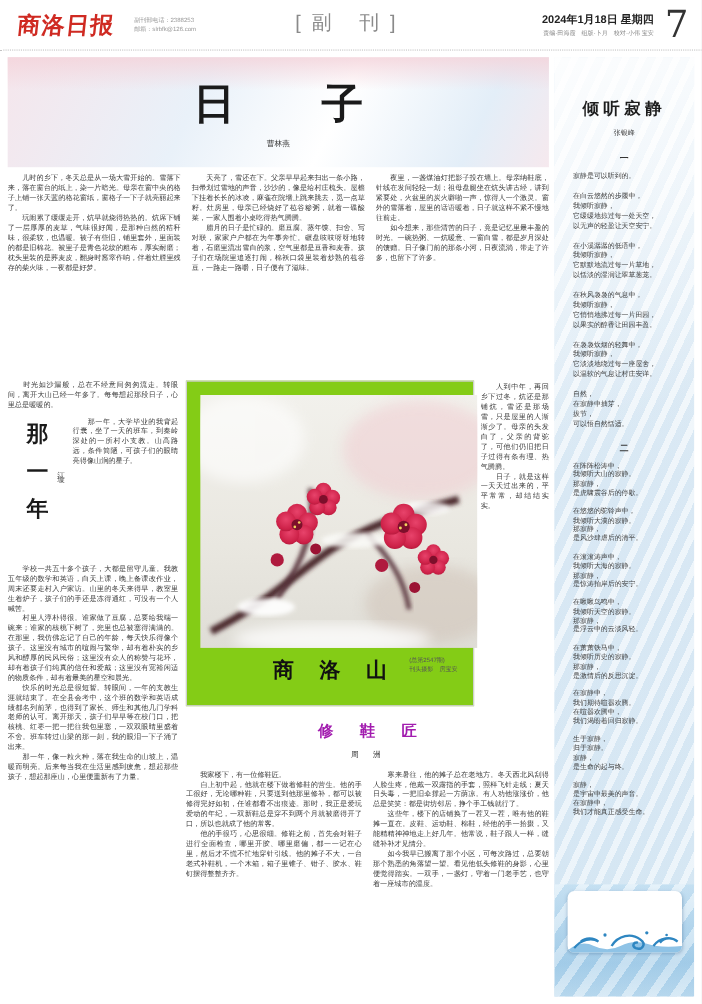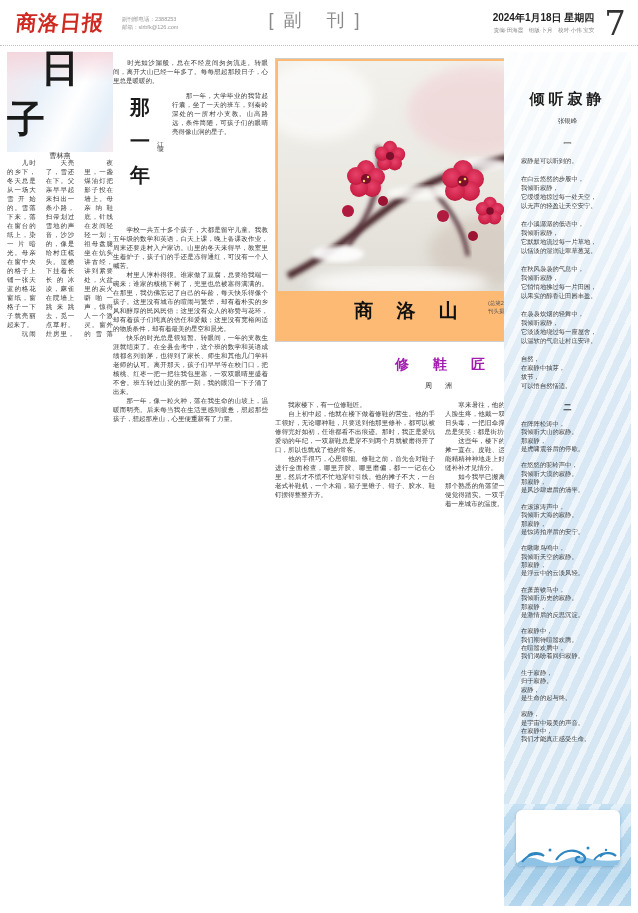--- a/index.html
+++ b/index.html
@@ -25,21 +25,21 @@
   }
   .hdr-right { margin-left:auto; text-align:right; margin-right:10px; }
   .date { font-size:10px; font-weight:bold; color:#222; }
   .credits { font-size:5.5px; color:#888; margin-top:2px; }
   .pageno {
     font-family:"DejaVu Serif", serif; font-size:34px; color:#333; line-height:34px;
     margin-right:4px;
   }
   
   .content { display:flex; gap:5px; padding:6px 7px 0 7px; height:860px; }
-  .main { width:492px; display:flex; }
+  .main { width:492px; display:flex; flex-direction:column; }
   
   .rizi-banner {
     height:100px; position:relative;
     background:
       linear-gradient(180deg, rgba(244,212,219,.85), rgba(244,212,219,0) 30%),
       linear-gradient(115deg, #f5e6ec 0%, #e9f1f9 35%, #ffffff 60%, #e3eef8 85%, #f6e9ee 100%);
     display:flex; flex-direction:column; align-items:center; justify-content:center;
   }
   .rizi-title { font-size:38px; font-weight:bold; color:#1a1a1a; letter-spacing:34px; text-indent:34px; }
   .rizi-author { font-size:7px; color:#333; margin-top:6px; }
@@ -59,21 +59,21 @@
   .ny-chars { display:flex; flex-direction:column; gap:14px; align-items:center; }
   .ny-chars div { font-size:20px; font-weight:bold; color:#1a1a1a; line-height:20px; }
   .ny-author {
     position:absolute; right:2px; top:44px; writing-mode:vertical-rl;
     font-size:7px; color:#555; letter-spacing:4px;
   }
   .ny-side { flex:1; }
   .left-col .tail { flex:1; }
   .right-area { width:330px; display:flex; flex-direction:column; }
   .photo-row { display:flex; gap:6px; }
-  .photo-box { width:262px; border:1px solid #cfcfcf; padding:2px; background:#fdba74; }
+  .photo-box { width:262px; border:1px solid #cfcfcf; padding:12px; background:#84cc16; }
   .photo-box svg.photo { display:block; width:252px; height:230px; }
   .caption-row { position:relative; height:40px; display:flex; align-items:center; justify-content:center; }
   .caption-title { font-size:19px; font-weight:bold; letter-spacing:9px; text-indent:9px; color:#111; }
   .caption-side { position:absolute; right:2px; top:8px; text-align:left; font-size:5.5px; color:#555; line-height:8px; }
   .narrow-col { width:62px; padding-top:2px; }
   .narrow-col .bodytext { height:282px; }
   
   .xx-head { text-align:center; margin-top:14px; }
   .xx-title { font-size:14px; font-weight:bold; letter-spacing:10px; text-indent:10px; color:#a21caf; }
   .xx-author { font-size:7px; color:#333; margin-top:7px; letter-spacing:3px; }

